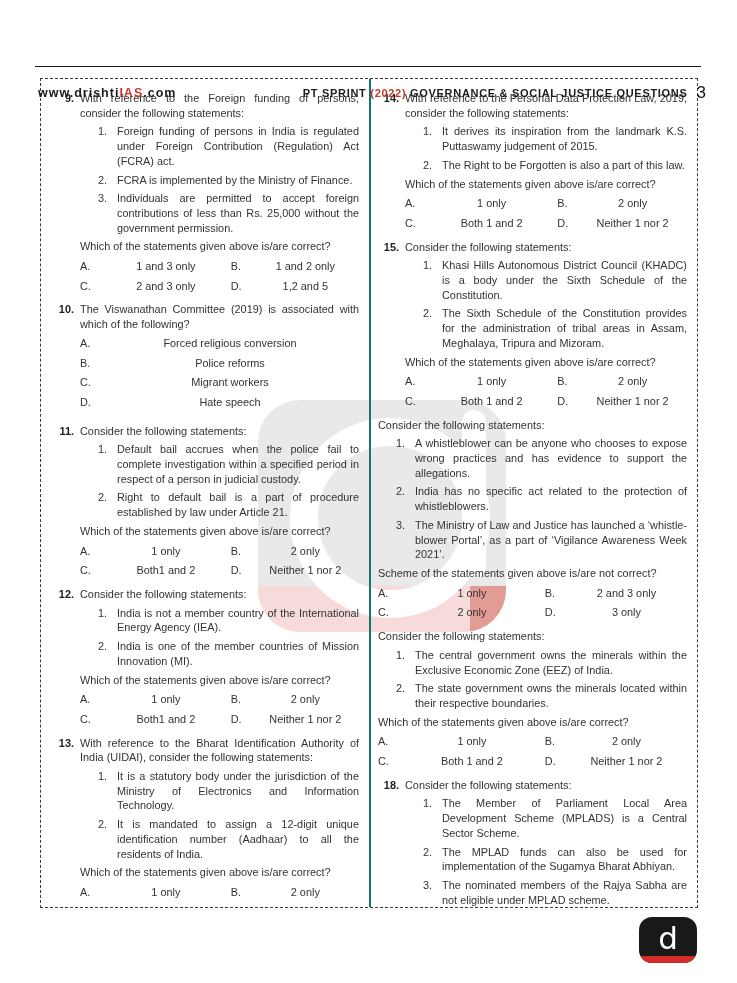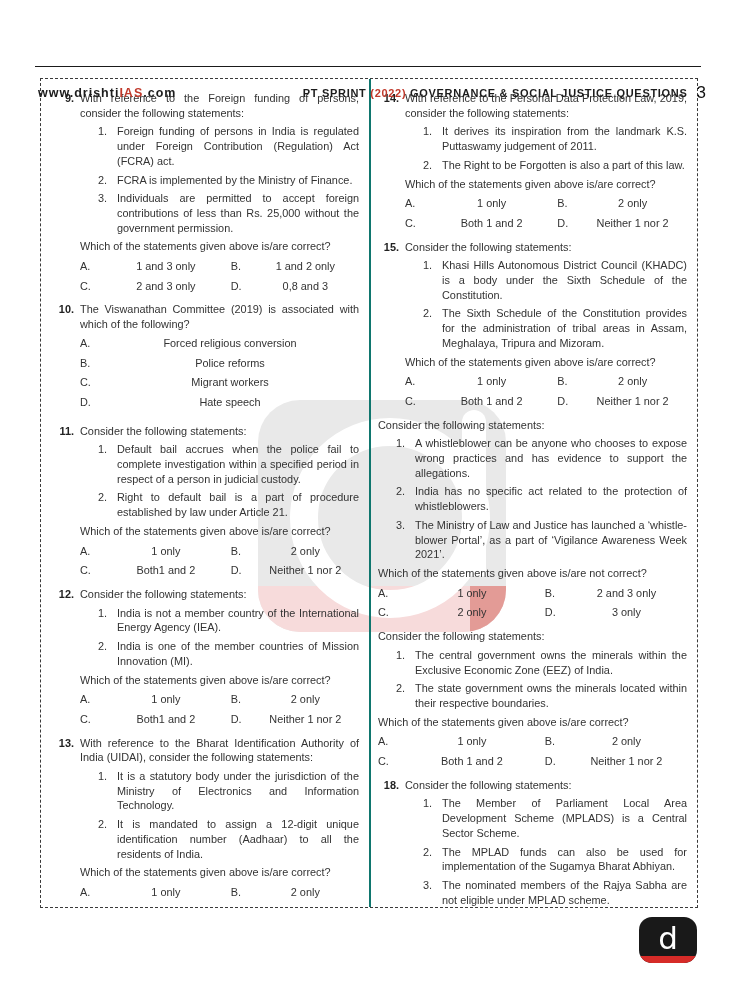--- a/index.html
+++ b/index.html
@@ -124,21 +124,21 @@
             <div class="option">
               <span class="opt-letter">B.</span>
               <span class="opt-text">1 and 2 only</span>
             </div>
             <div class="option">
               <span class="opt-letter">C.</span>
               <span class="opt-text">2 and 3 only</span>
             </div>
             <div class="option">
               <span class="opt-letter">D.</span>
-              <span class="opt-text">0,8 and 3</span>
+              <span class="opt-text">1,2 and 5</span>
             </div>
           </div>
     </div>
   </div>
       <div class="question">
     <div class="q-num">10.</div>
     <div class="q-body">
       <p class="q-intro">The Viswanathan Committee (2019) is associated with which of the following?</p>
 
       <div class="options list">
@@ -268,21 +268,21 @@
   </div>
     </div>
   <div class="col right">
       <div class="question">
     <div class="q-num">14.</div>
     <div class="q-body">
       <p class="q-intro">With reference to the Personal Data Protection Law, 2019, consider the following statements:</p>
       <div>
             <div class="statement">
               <div class="s-num">1.</div>
-              <div class="s-text">It derives its inspiration from the landmark K.S. Puttaswamy judgement of 2011.</div>
+              <div class="s-text">It derives its inspiration from the landmark K.S. Puttaswamy judgement of 2015.</div>
             </div>
             <div class="statement">
               <div class="s-num">2.</div>
               <div class="s-text">The Right to be Forgotten is also a part of this law.</div>
             </div>
           </div>
       <p class="q-prompt">Which of the statements given above is/are correct?</p>
       <div class="options two-col">
             <div class="option">
               <span class="opt-letter">A.</span>
@@ -348,21 +348,21 @@
             </div>
             <div class="statement">
               <div class="s-num">2.</div>
               <div class="s-text">India has no specific act related to the protection of whistleblowers.</div>
             </div>
             <div class="statement">
               <div class="s-num">3.</div>
               <div class="s-text">The Ministry of Law and Justice has launched a ‘whistle-blower Portal’, as a part of ‘Vigilance Awareness Week 2021’.</div>
             </div>
           </div>
-      <p class="q-prompt">Which of the statements given above is/are not correct?</p>
+      <p class="q-prompt">Scheme of the statements given above is/are not correct?</p>
       <div class="options two-col">
             <div class="option">
               <span class="opt-letter">A.</span>
               <span class="opt-text">1 only</span>
             </div>
             <div class="option">
               <span class="opt-letter">B.</span>
               <span class="opt-text">2 and 3 only</span>
             </div>
             <div class="option">

